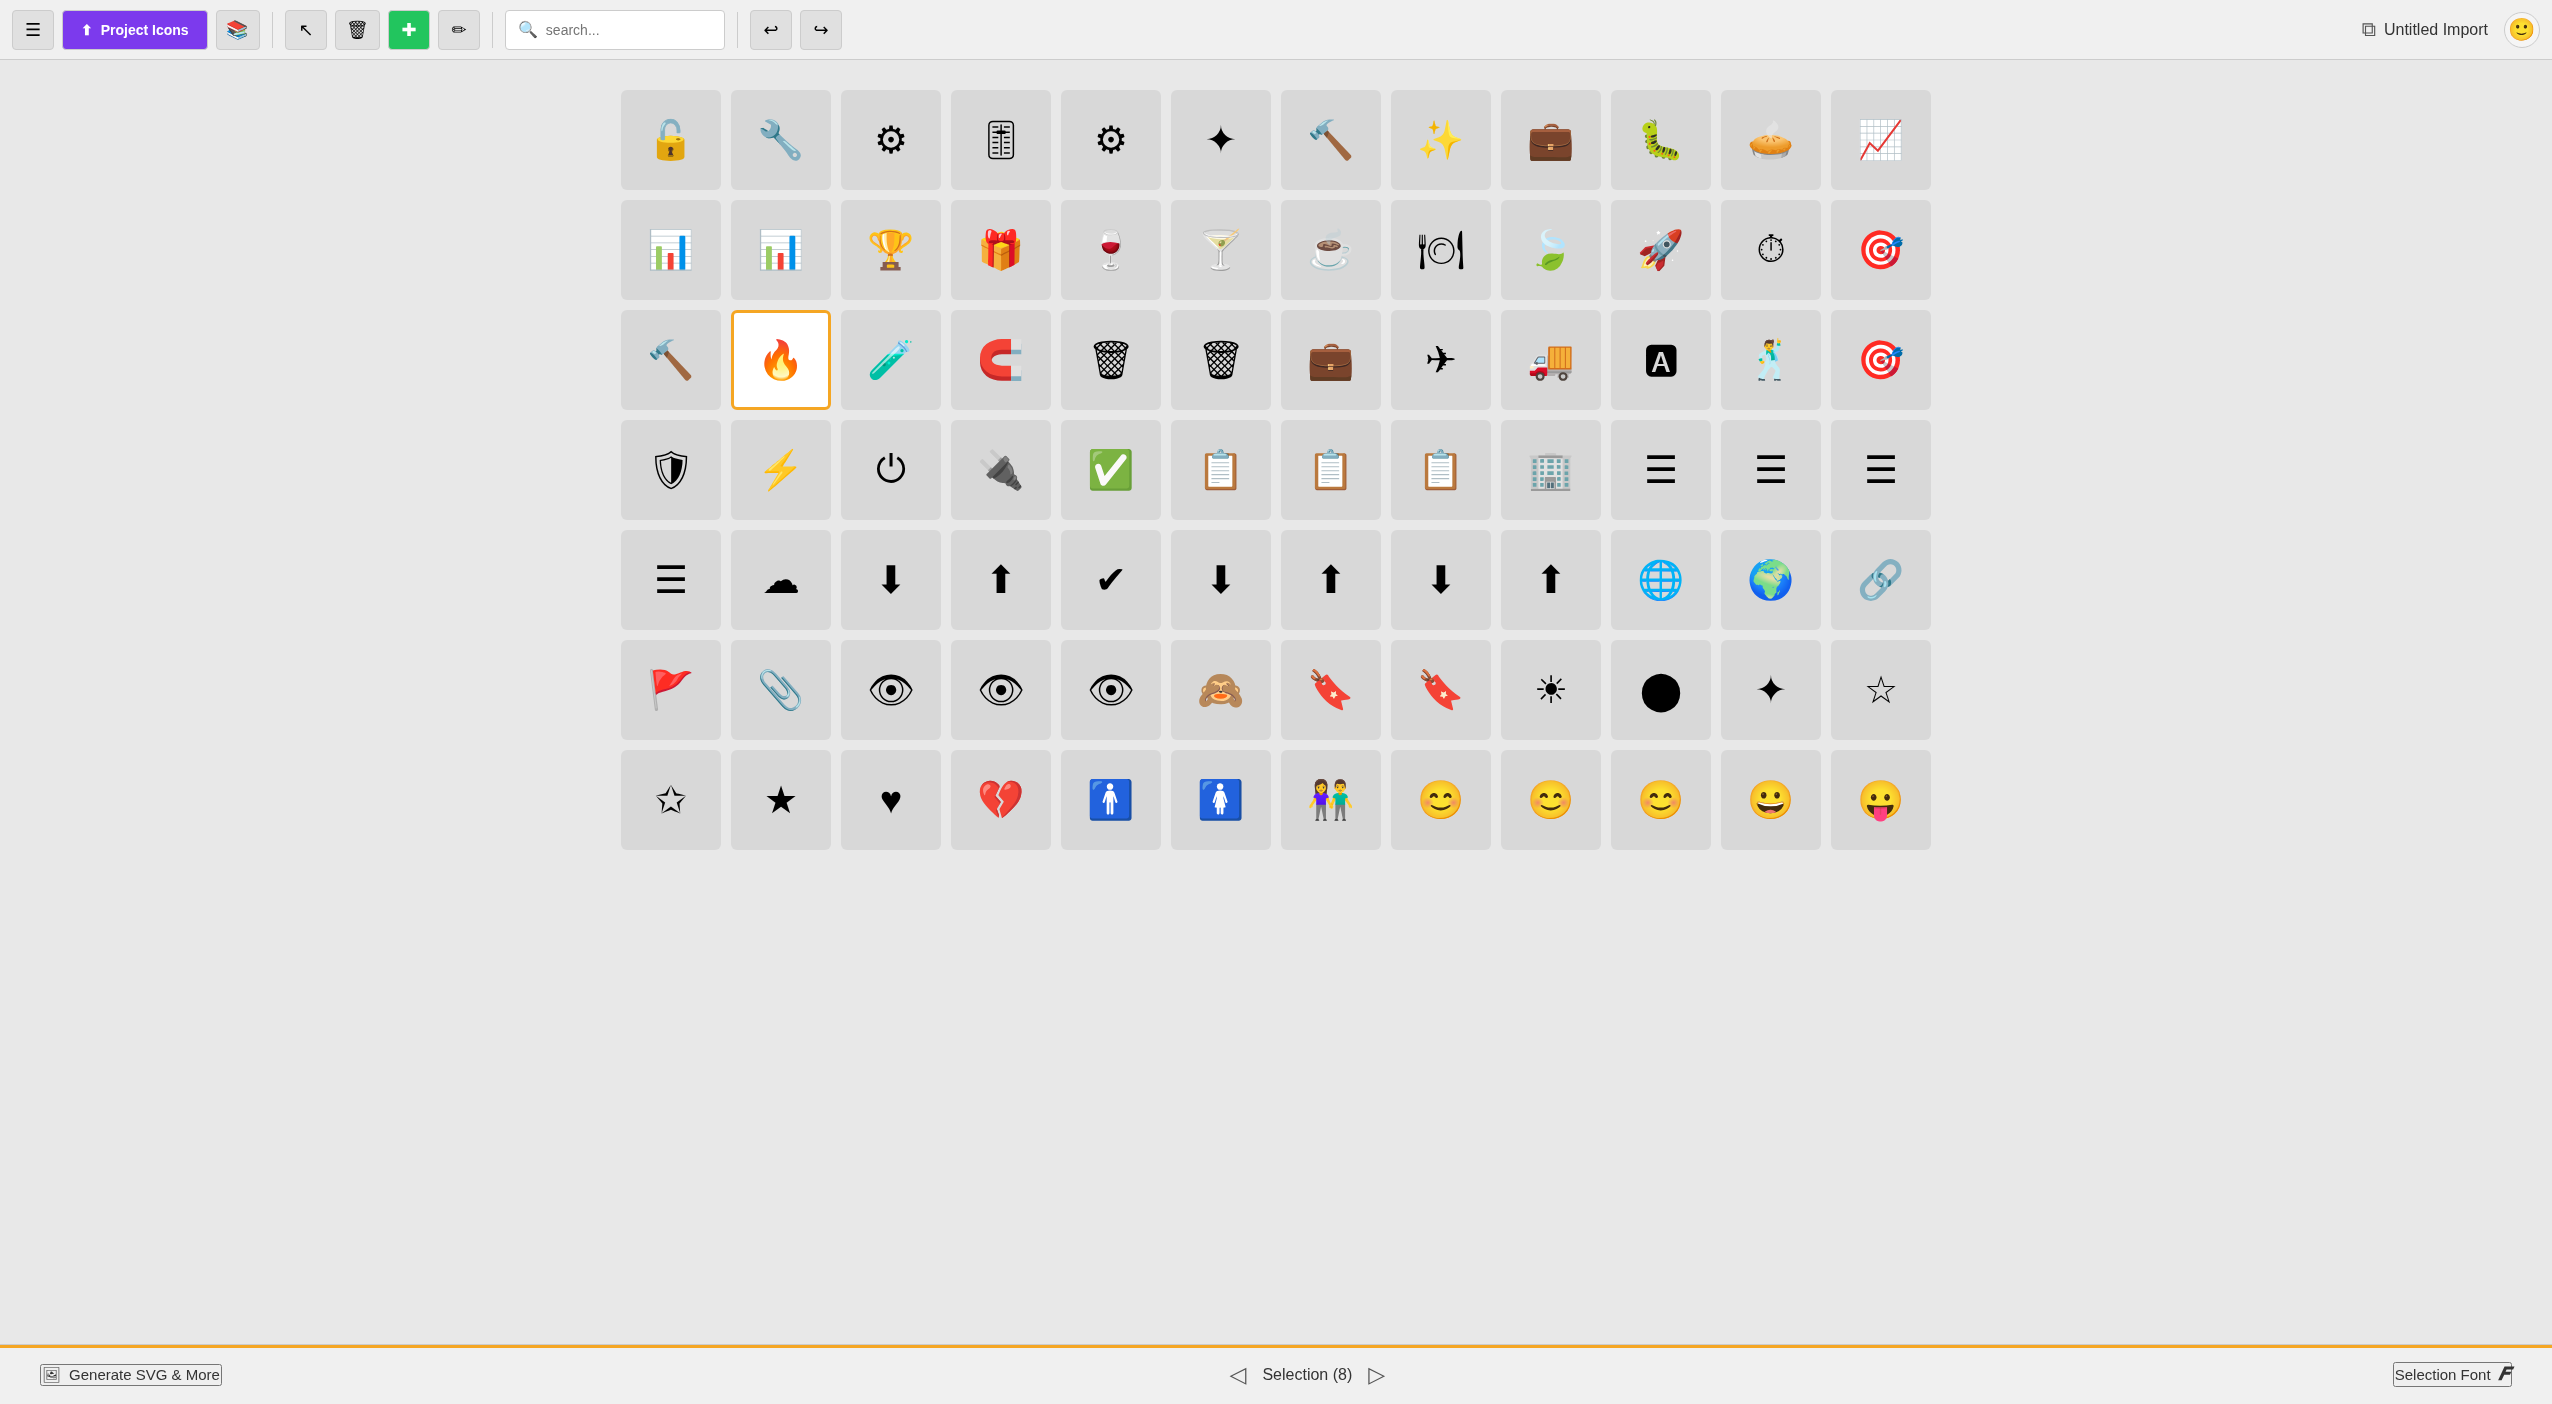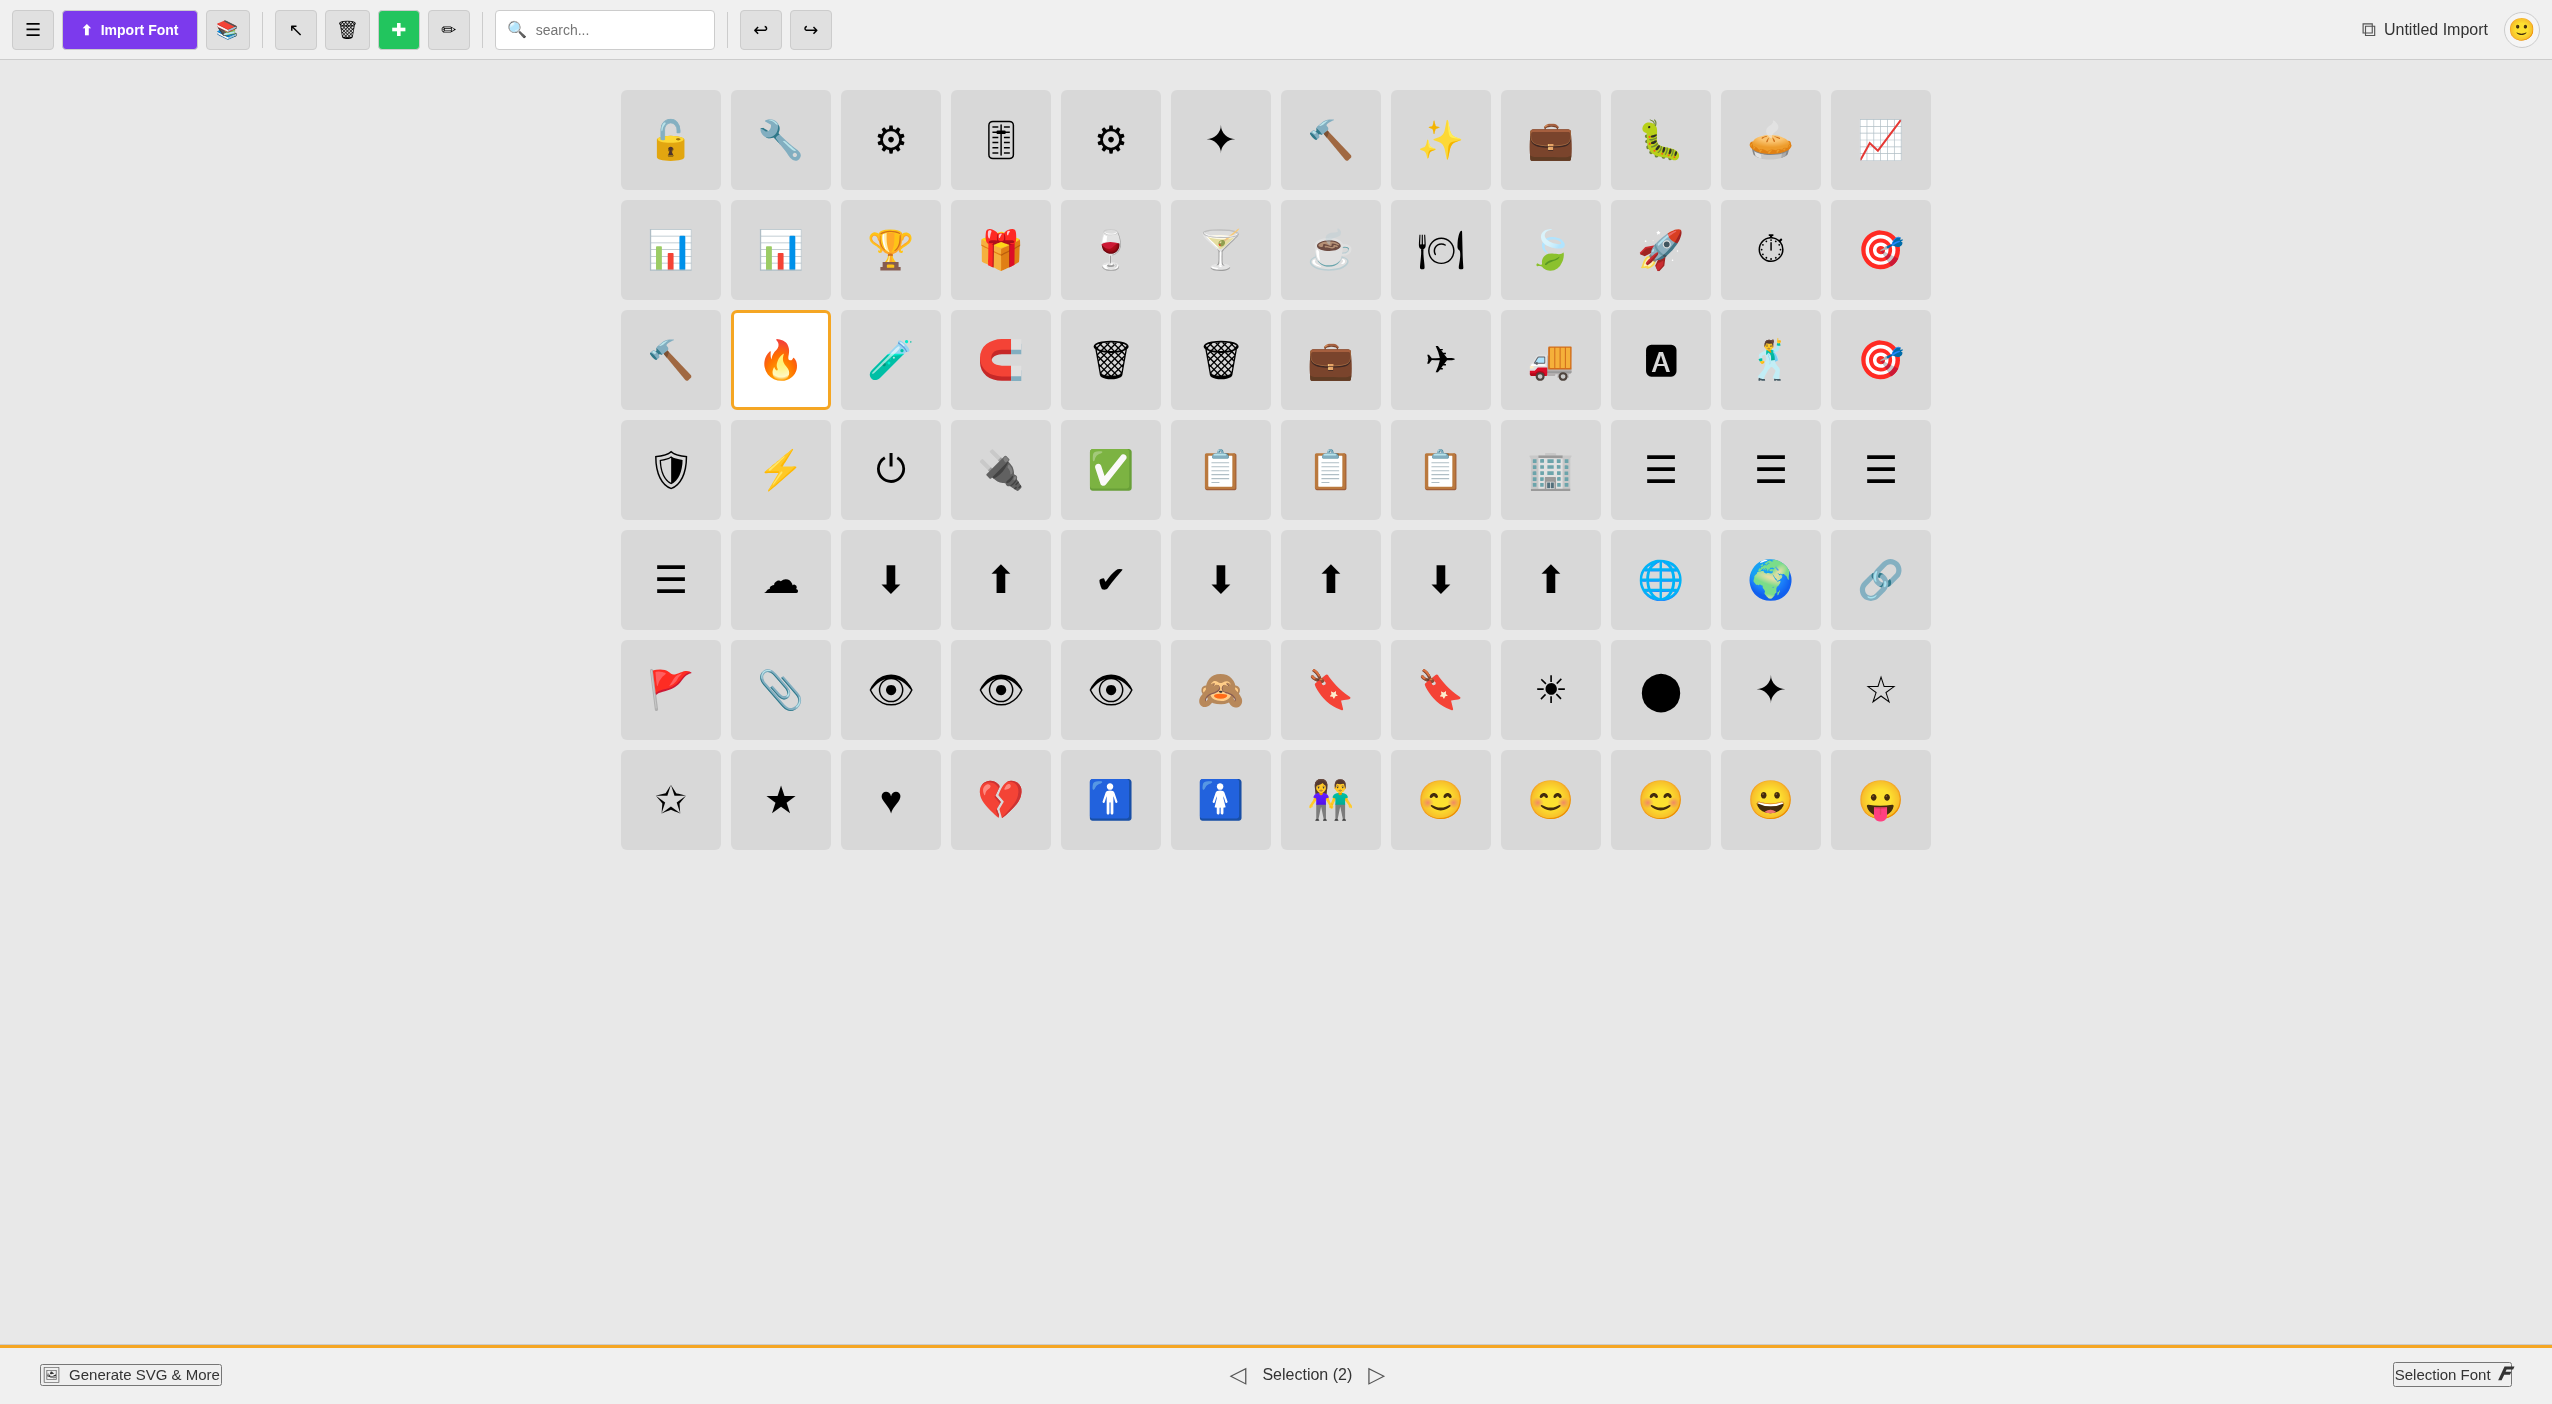--- a/index.html
+++ b/index.html
@@ -78,21 +78,21 @@
 </head>
 <body>
 
 <div id="toolbar">
   <button class="toolbar-btn">
     <span>☰</span>
   </button>
 
   <button class="toolbar-btn purple">
     <span>⬆</span>
-    <span>Import Font</span>
+    <span>Project Icons</span>
   </button>
 
   <button class="toolbar-btn">
     <span>📚</span>
   </button>
 
   <div class="toolbar-separator"></div>
 
   <button class="toolbar-btn">
     <span>↖</span>
@@ -224,20 +224,20 @@
 </div>
 
 <div id="bottom-bar">
   <div class="bottom-orange-line"></div>
   <button class="bottom-btn">
     <span>🖼</span>
     <span>Generate SVG &amp; More</span>
   </button>
   <div class="bottom-center">
     <span class="arrow-btn">◁</span>
-    <span class="selection-label">Selection (2)</span>
+    <span class="selection-label">Selection (8)</span>
     <span class="arrow-btn">▷</span>
   </div>
   <button class="bottom-btn">
     <span>Selection Font</span>
     <span style="font-style:italic;font-weight:bold;font-size:18px;">𝑭</span>
   </button>
 </div>
 
 </body></html>

